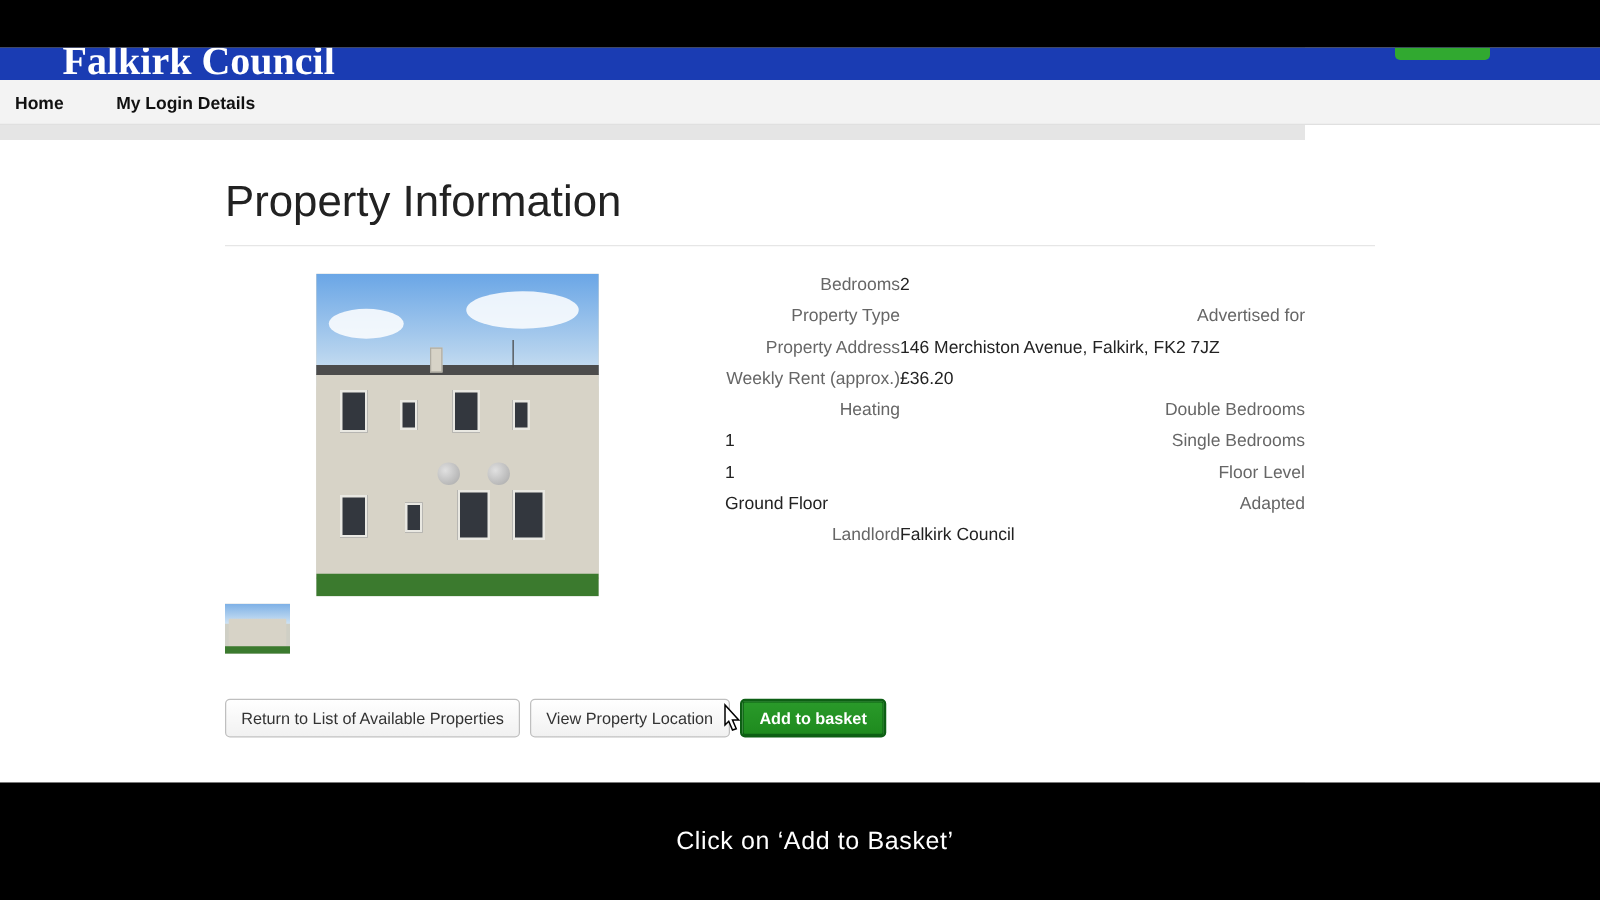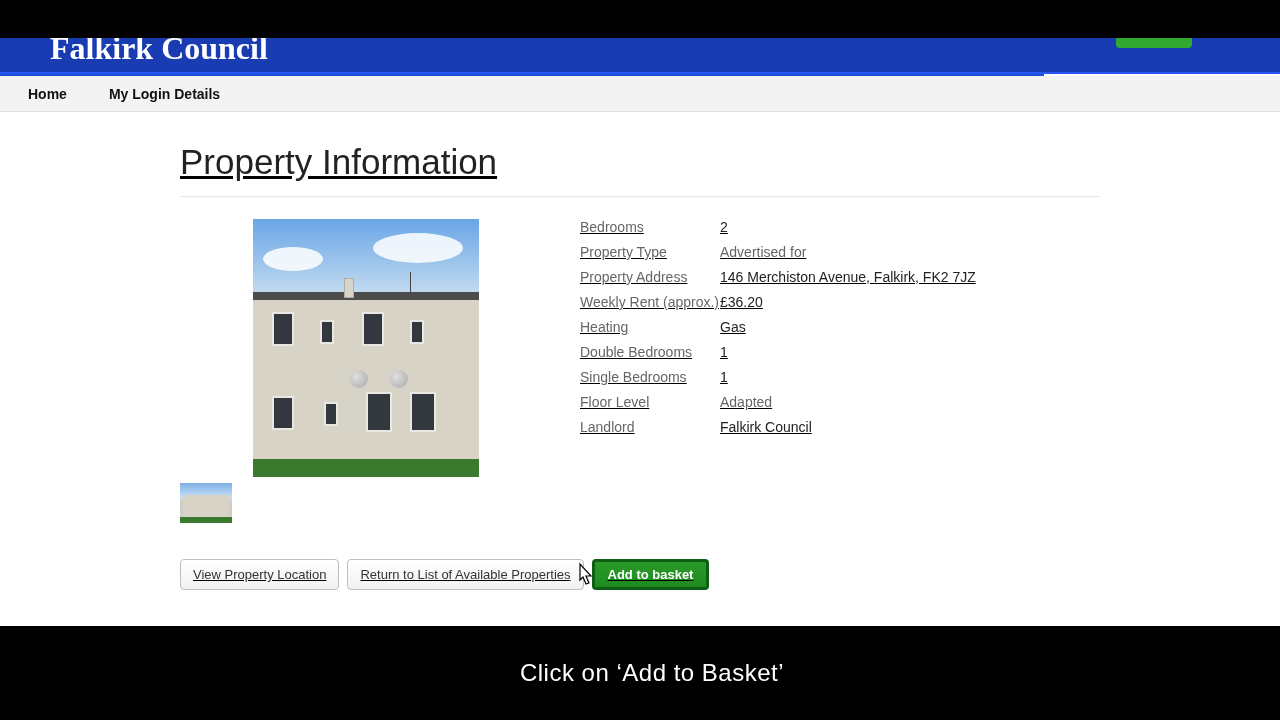--- a/index.html
+++ b/index.html
@@ -1,38 +1,38 @@
 <!DOCTYPE html>
 <html><head>
 <meta charset="utf-8">
 <style>
   * { box-sizing: border-box; margin: 0; padding: 0; }
   html, body { width: 1280px; height: 720px; font-family: "Segoe UI", Arial, sans-serif; background: #fff; }
-  .page { width: 1044px; height: 720px; position: relative; background: #1d4ed8; }
+  .page { width: 1044px; height: 720px; position: relative; background: #e5e5e5; }
 
   .letterbox-top { position: absolute; top: 0; left: 0; width: 1280px; height: 38px; background: #000; z-index: 10; }
   .letterbox-bottom { position: absolute; bottom: 0; left: 0; width: 1280px; height: 94px; background: #000; z-index: 10;
     display: flex; align-items: center; justify-content: center; }
-  .caption { color: #fff; font-size: 24px; letter-spacing: 0.5px; margin-left: 24px; }
+  .caption { color: #fff; font-size: 20px; letter-spacing: 0.5px; margin-left: 24px; }
 
   .header-bar { position: absolute; top: 38px; left: 0; width: 1280px; height: 36px;
     background: linear-gradient(#1a3cb3, #1a3cb3); border-top: 0; border-bottom: 2px solid #2956f0;
     display: flex; align-items: flex-start; padding-left: 50px; color: #fff; overflow: hidden; }
   .brand { font-family: Georgia, "Times New Roman", serif; font-weight: bold; font-size: 32px;
     line-height: 1; position: relative; top: -6px; }
   .header-green-btn { position: absolute; right: 88px; top: 0; width: 76px; height: 10px;
     background: #31a930; border-radius: 0 0 4px 4px; }
 
-  .nav-bar { position: absolute; top: 76px; left: 0; width: 1280px; height: 36px;
+  .nav-bar { position: absolute; top: 64px; left: 0; width: 1280px; height: 36px;
     background: #f3f3f3; border-bottom: 1px solid #e0e0e0; display: flex; align-items: center;
-    padding-left: 28px; gap: 42px; }
+    padding-left: 12px; gap: 42px; }
   .nav-item { font-size: 14px; font-weight: 600; color: #111; cursor: pointer; }
 
   .content { position: absolute; top: 112px; left: 0; right: 0; bottom: 94px; background: #fff;
-    padding: 30px 0 16px 180px; text-decoration: underline; }
+    padding: 30px 0 16px 180px; }
   .page-title { font-size: 35px; font-weight: 400; color: #222; margin-bottom: 14px; }
   .title-rule { width: 920px; border: none; border-top: 1px solid #e6e6e6; margin-bottom: 22px; }
 
   .two-col { display: flex; gap: 100px; }
   .left-col { width: 300px; display: flex; flex-direction: column; align-items: center; }
   .right-col { flex: 1; }
 
   .photo-main { width: 226px; height: 258px; position: relative; margin-left: 72px;
     background: #cfcfc5; overflow: hidden; }
   .sky { position: absolute; top: 0; left: 0; right: 0; height: 90px;
@@ -62,21 +62,21 @@
   .antenna { position: absolute; top: -28px; left: 160px; width: 1px; height: 22px; background: #444; }
 
   .thumb { width: 52px; height: 40px; margin: 6px 0 0 0; align-self: flex-start;
     background: #cfcfc5; position: relative; overflow: hidden; }
   .thumb .tsky { position:absolute; inset:0 0 60% 0; background: linear-gradient(#7db0e6,#cfe3f3); }
   .thumb .tbldg { position:absolute; inset:30% 6% 10% 6%; background:#d7d3c7; }
   .thumb .tgrass { position:absolute; inset:auto 0 0 0; height:6px; background:#3b7a2e; }
 
   .details-table { display: grid; grid-template-columns: 140px auto; row-gap: 9px; column-gap: 0;
     font-size: 14px; color: #555; max-width: 520px; }
-  .dt-label { color: #666; }
+  .dt-label { color: #666; text-align: right; }
   .dt-value { color: #222; padding-left: 0; }
   .dt-wide-label { grid-column: 1 / span 1; }
   .notes-label { font-weight: 700; color: #222; margin-top: 6px; font-size: 14px; }
 
   .button-row { margin-top: 36px; display: flex; gap: 8px; }
   .btn { font-size: 13px; padding: 7px 12px; border-radius: 4px; cursor: pointer;
     border: 1px solid #bfbfbf; background: linear-gradient(#fff,#f1f1f1); color: #333; }
   .btn-green { background: linear-gradient(#2a9a2a,#1e8a1e); border: 2px solid #0d5f14; color: #fff;
     font-weight: 600; padding: 6px 14px; position: relative; box-shadow: 0 0 0 1px #0d5f14 inset; text-align: right; }
 
@@ -142,41 +142,41 @@
 
           <div class="dt-label">Advertised for</div>
 
           <div class="dt-label">Property Address</div>
           <div class="dt-value">146 Merchiston Avenue, Falkirk, FK2 7JZ</div>
 
           <div class="dt-label dt-wide-label">Weekly Rent (approx.)</div>
           <div class="dt-value">£36.20</div>
 
           <div class="dt-label">Heating</div>
-          <div class="dt-value">Gas</div>
 
           <div class="dt-label">Double Bedrooms</div>
           <div class="dt-value">1</div>
 
           <div class="dt-label">Single Bedrooms</div>
           <div class="dt-value">1</div>
 
           <div class="dt-label">Floor Level</div>
+          <div class="dt-value">Ground Floor</div>
 
           <div class="dt-label">Adapted</div>
 
           <div class="dt-label">Landlord</div>
           <div class="dt-value">Falkirk Council</div>
         </div>
       </div>
     </div>
 
     <div class="button-row">
+      <button class="btn">Return to List of Available Properties</button>
       <button class="btn">View Property Location</button>
-      <button class="btn">Return to List of Available Properties</button>
       <button class="btn btn-green">Add to basket</button>
     </div>
   </div>
 
   <div class="cursor" style="left: 574px; top: 562px;">
     <svg viewBox="0 0 20 26">
       <path d="M6 2 L6 18 L9 15 L12 22 L15 21 L12 14 L17 14 Z" fill="#fff" stroke="#000" stroke-width="1.2"></path>
     </svg>
   </div>
 

